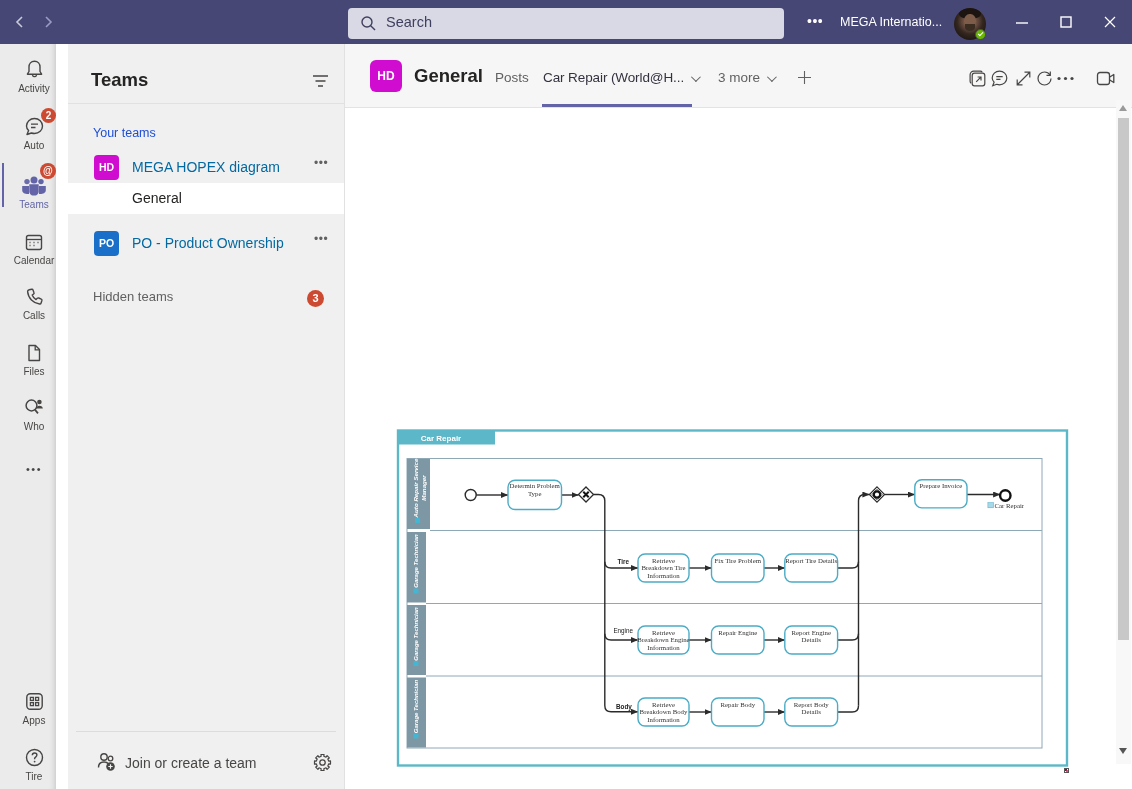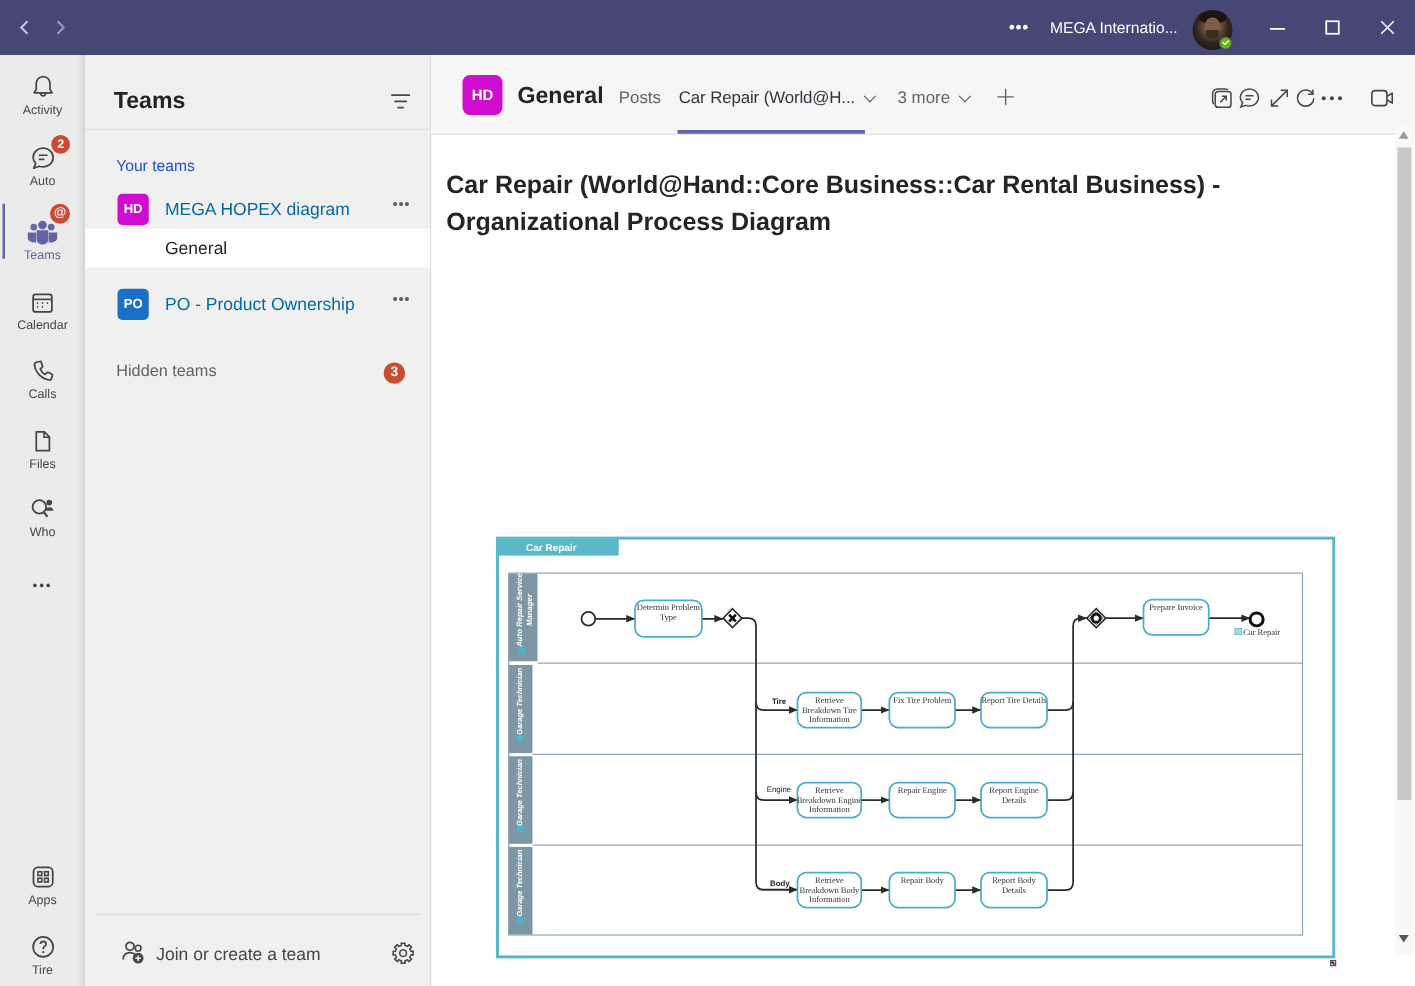--- a/index.html
+++ b/index.html
@@ -21,21 +21,21 @@
     overflow:hidden; }
   .avatar .hair { position:absolute; left:5px; top:0px; width:22px; height:11px; border-radius:50% 50% 45% 45%; background:#1c1410; }
   .avatar .face { position:absolute; left:10px; top:6px; width:12px; height:14px; border-radius:46%; background:#7d5c49; }
   .avatar .beard { position:absolute; left:11px; top:16px; width:10px; height:7px; border-radius:0 0 50% 50%; background:#3a2c21; }
   .status { position:absolute; left:975px; top:29px; width:11px; height:11px; border-radius:50%;
     background:#6bb700; border:1.5px solid #464775; }
   .status:after { content:""; position:absolute; left:1.6px; top:2.3px; width:4px; height:1.8px;
     border-left:1.3px solid #fff; border-bottom:1.3px solid #fff; transform:rotate(-45deg); }
 
   
-  .rail { position:absolute; left:0; top:44px; width:68px; height:745px; background:#ebebeb;
+  .rail { position:absolute; left:0; top:44px; width:56px; height:745px; background:#ebebeb;
     box-shadow:inset -7px 0 7px -7px rgba(0,0,0,0.22); }
   .ritem { position:absolute; left:0; width:68px; text-align:center; }
   .ritem svg { display:block; margin:0 auto; }
   .rlabel { font-size:10px; color:#484644; margin-top:3px; }
   .rsel .rlabel { color:#6264A7; }
   .selbar { position:absolute; left:1.5px; top:163px; width:2.5px; height:44px; background:#6264A7; }
   .badge { position:absolute; border-radius:50%; background:#cc4a31; color:#fff;
     font-size:10px; font-weight:700; text-align:center; }
 
   
@@ -91,20 +91,27 @@
 </head>
 <body>
 
 <div class="topbar">
   <svg class="nav-chev" style="left:12px" viewBox="0 0 16 16">
       <path d="M10 3 L5 8 L10 13" fill="none" stroke="#c8c9da" stroke-width="1.6"></path>
     </svg>
   <svg class="nav-chev" style="left:40px" viewBox="0 0 16 16">
       <path d="M6 3 L11 8 L6 13" fill="none" stroke="#9b9cc4" stroke-width="1.6"></path>
     </svg>
+  <div class="search">
+    <svg width="17" height="17" viewBox="0 0 17 17">
+        <circle cx="7" cy="7" r="5" fill="none" stroke="#3f3f5e" stroke-width="1.4"></circle>
+        <line x1="10.7" y1="10.7" x2="15" y2="15" stroke="#3f3f5e" stroke-width="1.4"></line>
+      </svg>
+    <span>Search</span>
+  </div>
   <div class="tb-dots">•••</div>
   <div class="tb-org">MEGA Internatio...</div>
   <div class="avatar">
       <div class="hair"></div>
       <div class="face"></div>
       <div class="beard"></div>
     </div>
   <div class="status"></div>
   <svg class="abs" style="left:1014px;top:14px" width="16" height="16" viewBox="0 0 16 16">
       <line x1="2" y1="9" x2="14" y2="9" stroke="#fff" stroke-width="1.4"></line>
@@ -278,21 +285,20 @@
         <circle cx="4" cy="9.5" r="1.6" fill="#484644"></circle>
         <circle cx="10.5" cy="9.5" r="1.6" fill="#484644"></circle>
         <circle cx="17" cy="9.5" r="1.6" fill="#484644"></circle>
       </svg>
     <svg class="abs" style="left:751px;top:26px" width="20" height="17" viewBox="0 0 20 17">
       <rect x="1.5" y="2.5" width="12" height="12" rx="2.5" fill="none" stroke="#484644" stroke-width="1.3"></rect>
       <path d="M13.8 7 L17.8 4.5 V12.5 L13.8 10" fill="none" stroke="#484644" stroke-width="1.3" stroke-linejoin="round"></path>
     </svg>
   </div>
 
-  <div class="title">Car Repair (World@Hand::Core Business::Car Rental Business) -<br>Organizational Process Diagram</div>
 
   <svg class="abs" style="left:51px;top:384px" width="673" height="341" viewBox="0 0 673 341">
     <defs>
       <marker id="ah" markerWidth="8" markerHeight="7" refX="7" refY="3" orient="auto" markerUnits="userSpaceOnUse">
         <path d="M0,0 L7.2,3 L0,6 Z" fill="#2b2b2b"></path>
       </marker>
     </defs>
 
     <rect x="2" y="2.5" width="669" height="335" fill="#ffffff" stroke="#5cb8c8" stroke-width="2.4"></rect>
     <rect x="1" y="2" width="98" height="14.5" fill="#5cb8c8"></rect>

